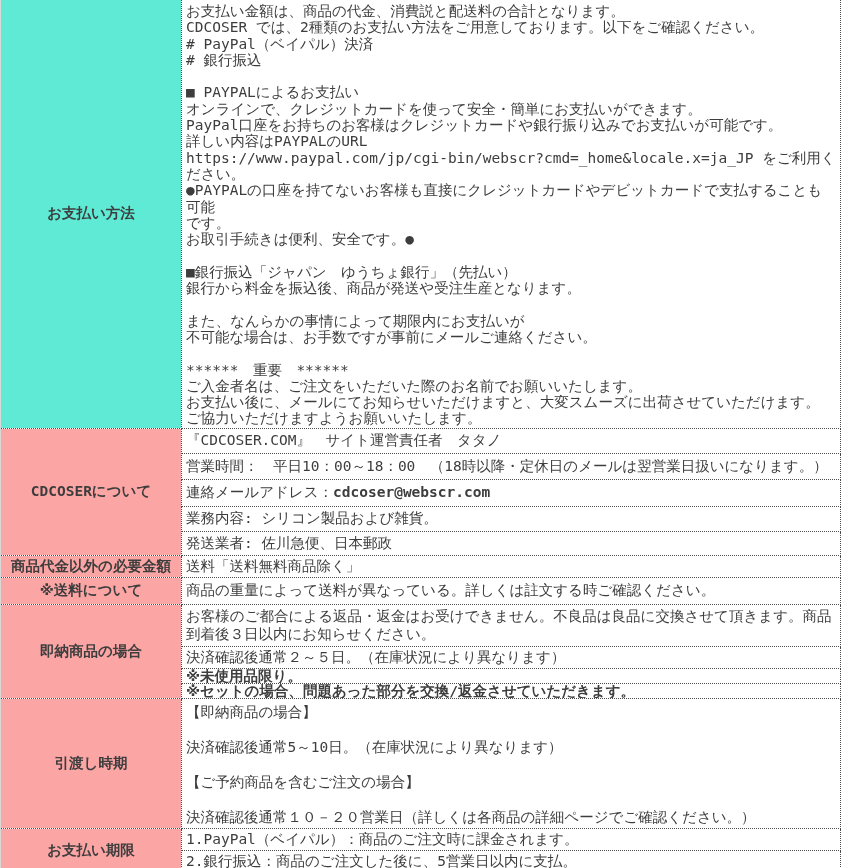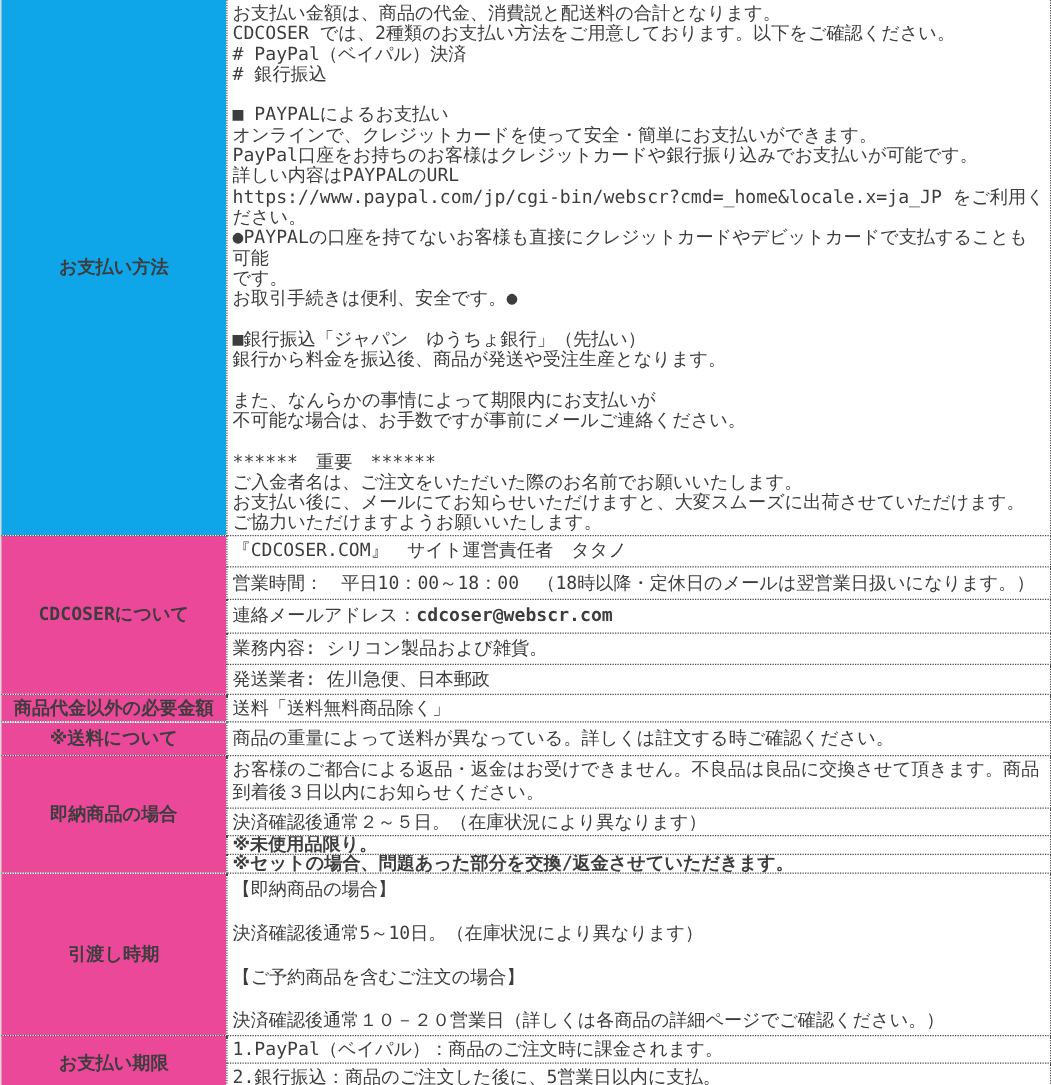--- a/index.html
+++ b/index.html
@@ -17,28 +17,28 @@
     width: 841px;
     border-left: 1px solid #d9d9d9;
   }
   col.c-head { width: 181px; }
   th, td {
     border: 1px dotted #4a4a4a;
     overflow: hidden;
     margin: 0;
   }
   th {
-    background: #ec4899;
+    background: #fca5a5;
     font-weight: bold;
     text-align: center;
     vertical-align: middle;
     padding: 0 2px;
     font-size: 14.5px;
   }
-  tr.r-first th { background: #0ea5e9; border-top: none; }
+  tr.r-first th { background: #5eead4; border-top: none; }
   tr.r-first td { border-top: none; }
   td {
     padding: 1px 4px;
     vertical-align: middle;
     text-align: left;
   }
   td.single { white-space: nowrap; }
   td.multi  { white-space: pre-wrap; vertical-align: top; margin-top: 39px; }
   td.pm     { line-height: 16.3px; padding-top: 3px; }
   td.dl     { line-height: 17.6px; padding-top: 5px; }

